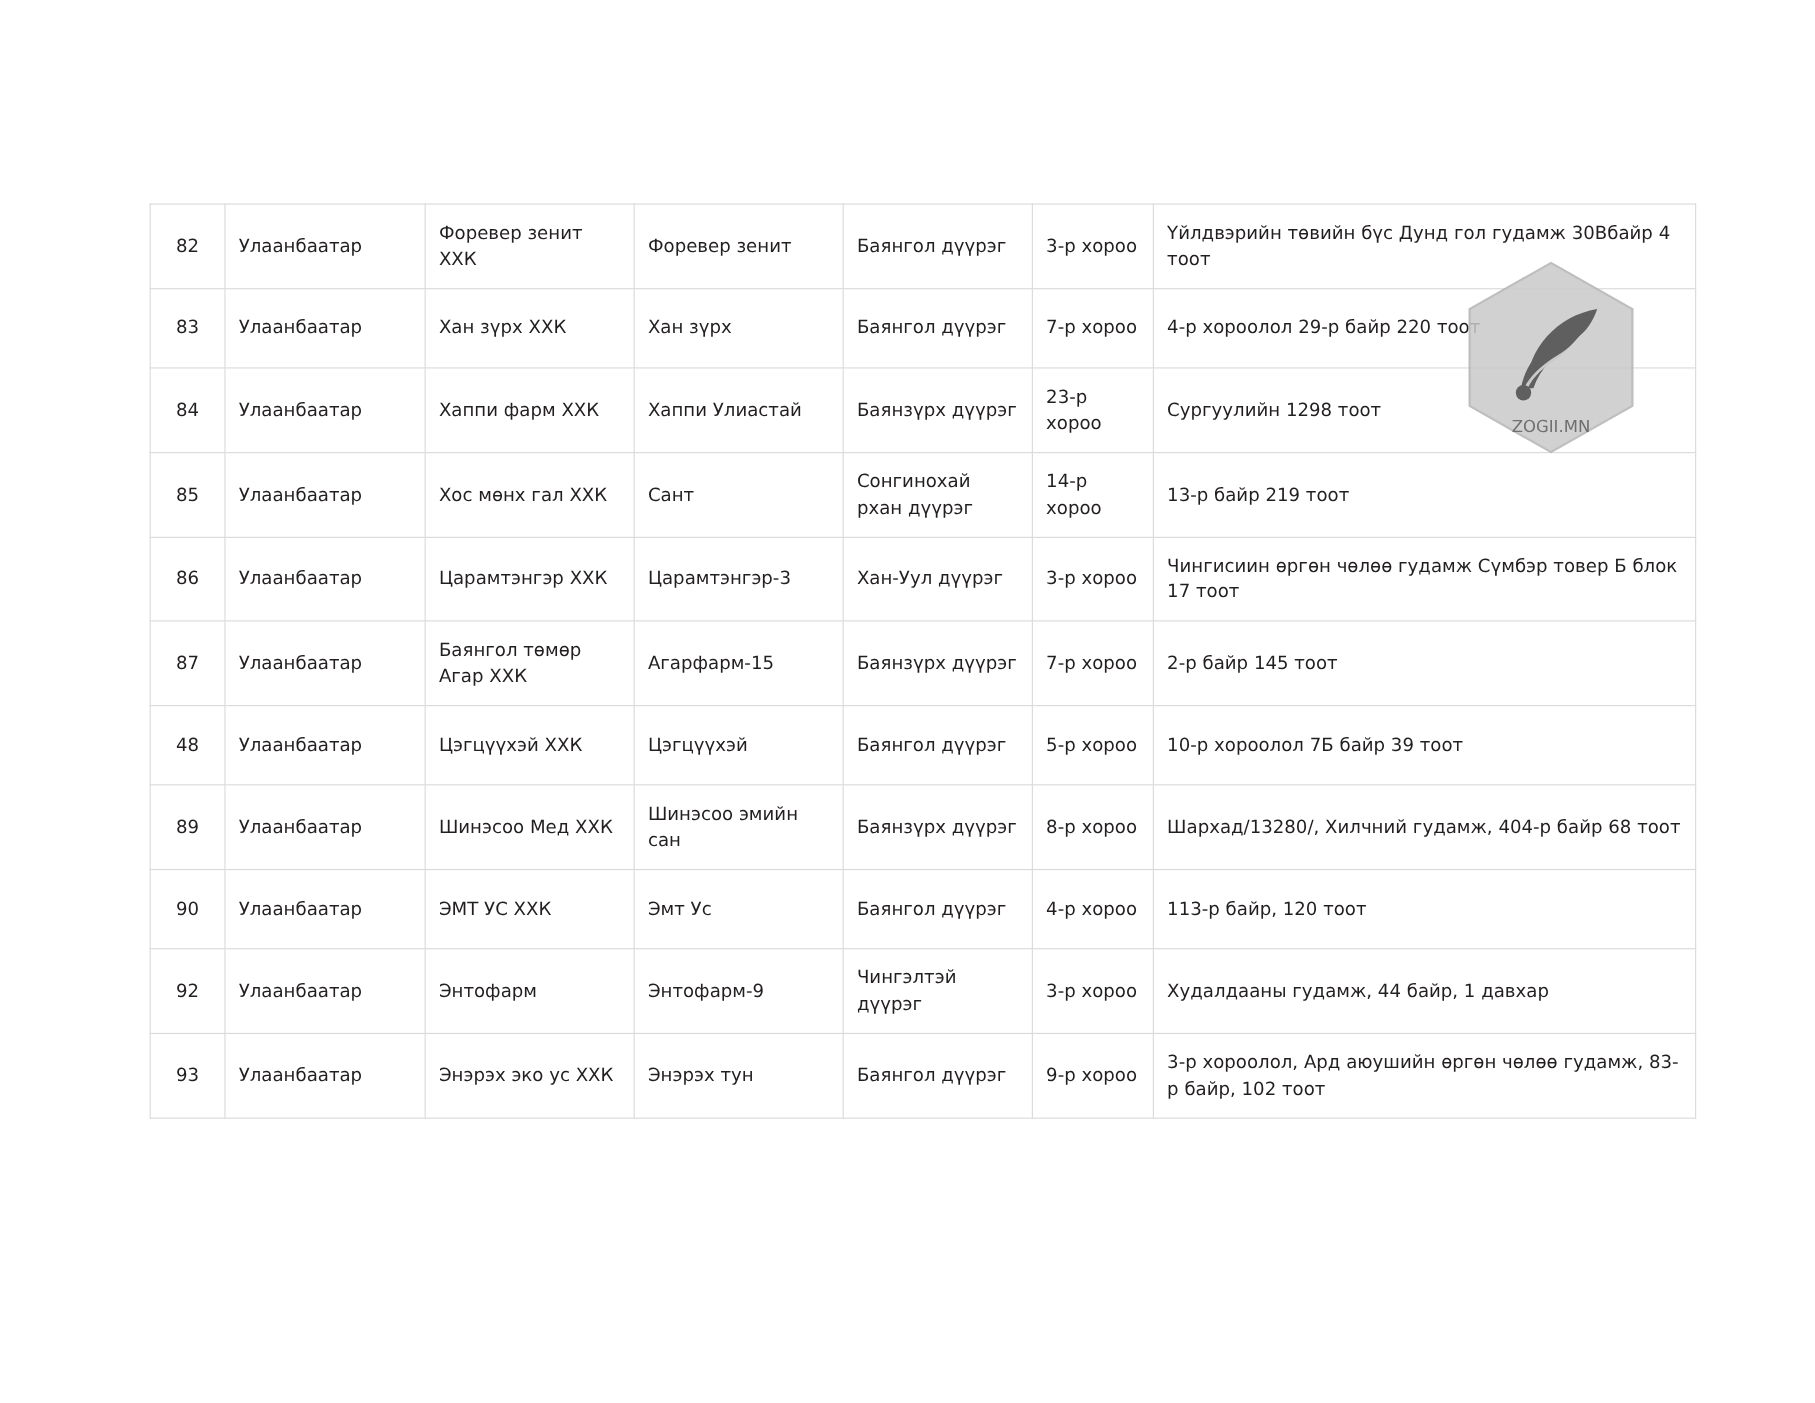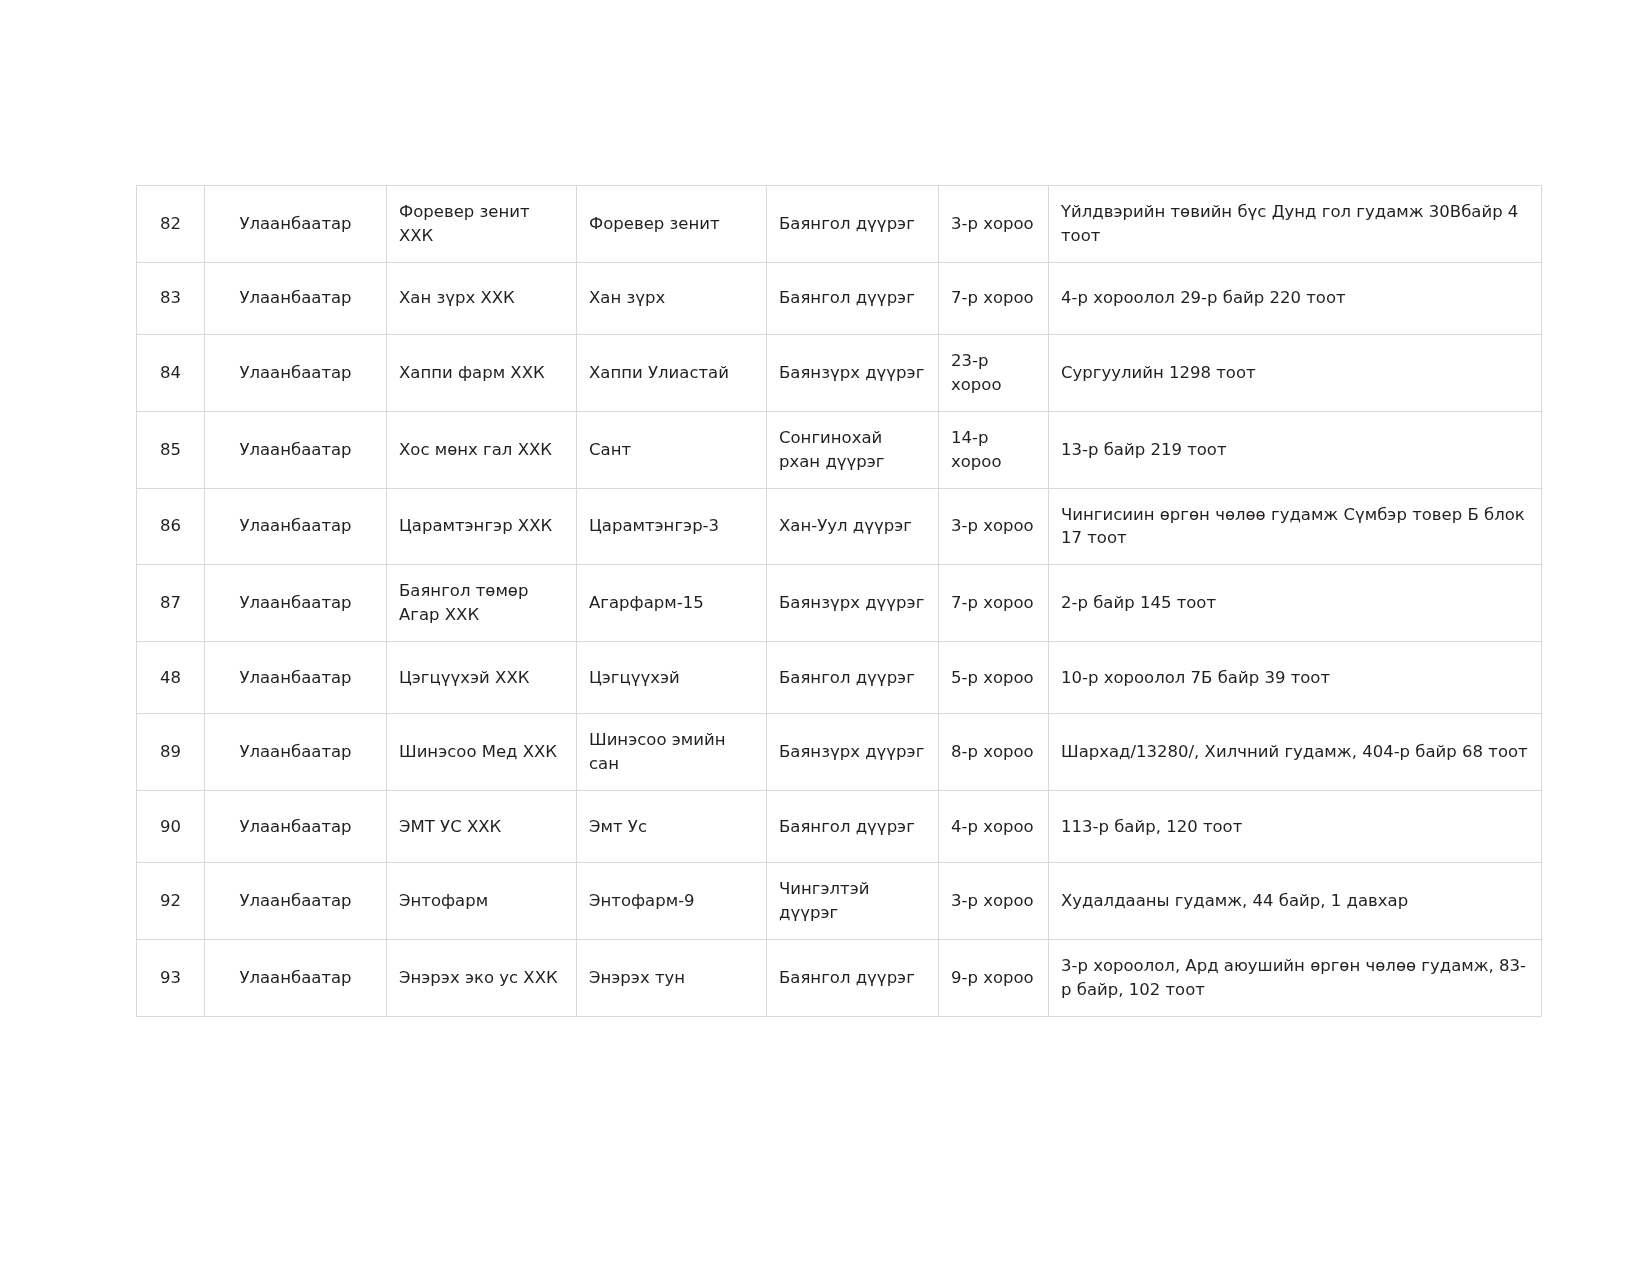--- a/index.html
+++ b/index.html
@@ -37,21 +37,21 @@
     border: 1px solid #d9d9d9;
     vertical-align: middle;
     font-size: 16.5px;
     line-height: 1.45;
     color: #231f20;
     padding: 14px 12px;
     height: 72px;
     box-sizing: border-box;
   }
   .c-idx   { width: 68px;  text-align: center; }
-  .c-city  { width: 182px; padding-left: 20px; text-align: center; }
+  .c-city  { width: 182px; padding-left: 20px; }
   .c-org   { width: 190px; padding-left: 18px; }
   .c-brand { width: 190px; padding-left: 18px; }
   .c-dist  { width: 172px; padding-left: 18px; }
   .c-khoroo{ width: 110px; padding-left: 18px; }
   .c-addr  { width: 493px; padding-left: 22px; padding-right: 18px; }
 
   .wordwrap { word-wrap: break-word; }
 
   
   .watermark {
@@ -180,14 +180,26 @@
           <td class="c-brand wordwrap">Энэрэх тун</td>
           <td class="c-dist wordwrap">Баянгол дүүрэг</td>
           <td class="c-khoroo wordwrap">9-р хороо</td>
           <td class="c-addr wordwrap">3-р хороолол, Ард аюушийн өргөн чөлөө гудамж, 83-р байр, 102 тоот</td>
         </tr>
 
       </tbody>
     </table>
   </div>
 
+  <div class="watermark">
+    <svg width="160" height="180" viewBox="0 0 160 180" xmlns="http://www.w3.org/2000/svg">
+      <polygon points="80,4 154,46 154,134 80,176 6,134 6,46" fill="#c9c9c9" stroke="#b3b3b3" stroke-width="2" opacity="0.85"></polygon>
+      <g fill="#595959" opacity="0.95">
+        <path d="M58,118 C58,82 86,52 122,46 C118,58 112,66 104,72 C84,86 70,100 64,118 Z"></path>
+        <path d="M54,122 C56,96 76,76 104,70 C98,80 92,87 84,92 C70,101 61,111 57,122 Z" fill="#c9c9c9"></path>
+        <path d="M52,124 C54,94 78,70 112,62 C104,74 96,82 86,88 C68,99 57,111 53,124 Z"></path>
+        <circle cx="55" cy="122" r="7"></circle>
+      </g>
+      <text class="wm-text" x="80" y="158" text-anchor="middle" font-family="DejaVu Sans, sans-serif" font-size="15" fill="#6f6f6f">ZOGII.MN</text>
+    </svg>
+  </div>
 
 </div>
 
 </body></html>

